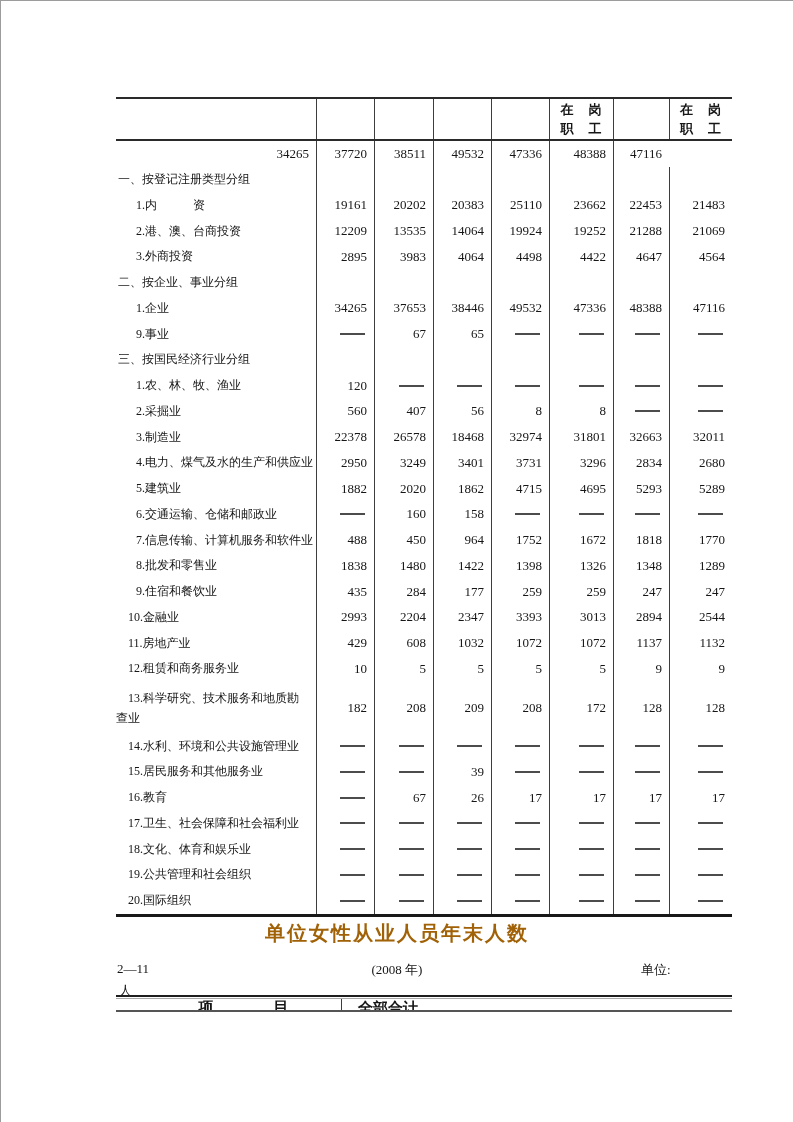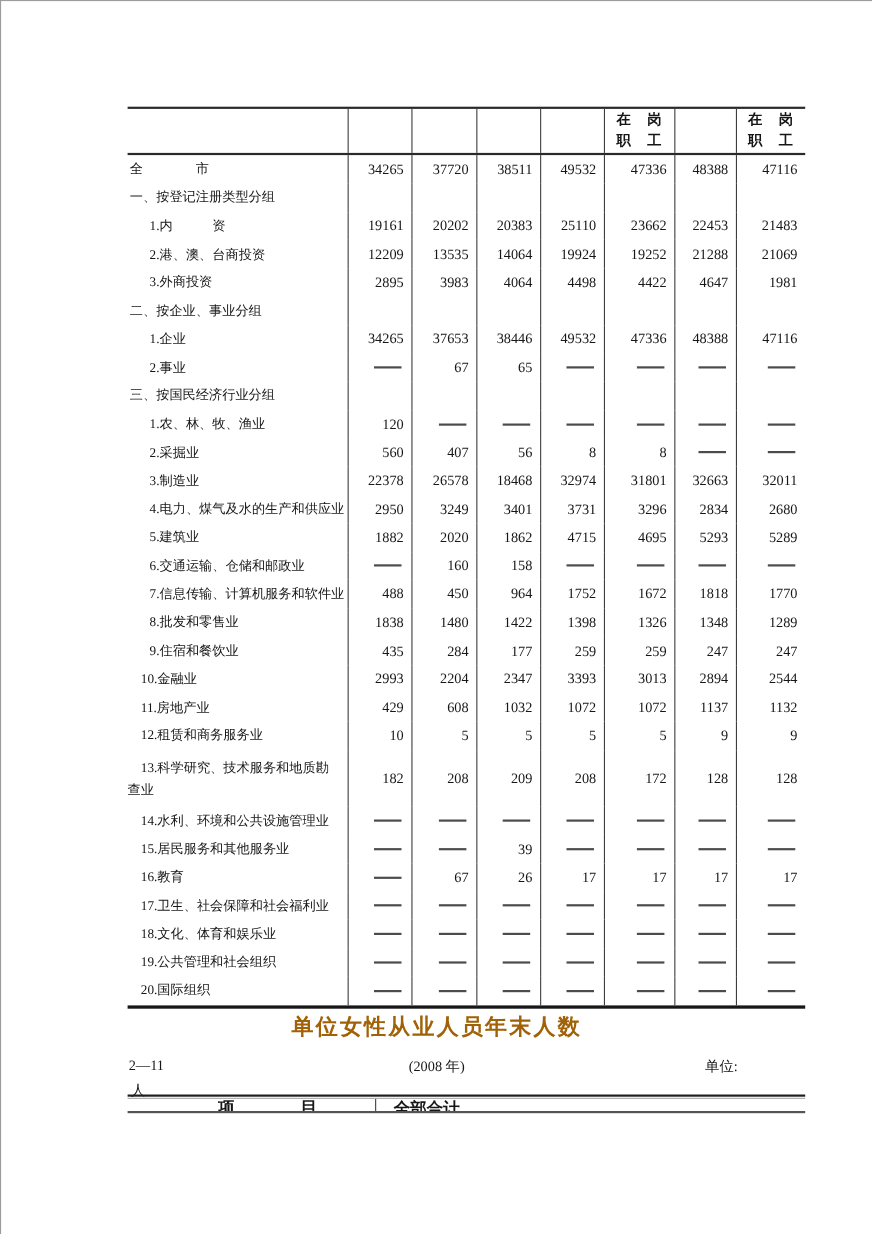--- a/index.html
+++ b/index.html
@@ -80,23 +80,20 @@
         <div class="hcell"></div>
         <div class="hcell"></div>
         <div class="hcell">在　岗
 职　工</div>
         <div class="hcell"></div>
         <div class="hcell">在　岗
 职　工</div>
       </div>
     <div class="t1-body" id="t1b">
         <div class="t1-row tgrid">
-          <div class="cell lab l0">
-            <span>全　　　　市</span>
-          </div>
           <div class="cell num">34265</div>
           <div class="cell num">37720</div>
           <div class="cell num">38511</div>
           <div class="cell num">49532</div>
           <div class="cell num">47336</div>
           <div class="cell num">48388</div>
           <div class="cell num">47116</div>
         </div>
         <div class="t1-row tgrid">
           <div class="cell lab l0">
@@ -137,21 +134,21 @@
         <div class="t1-row tgrid">
           <div class="cell lab l1">
             <span>3.外商投资</span>
           </div>
           <div class="cell num">2895</div>
           <div class="cell num">3983</div>
           <div class="cell num">4064</div>
           <div class="cell num">4498</div>
           <div class="cell num">4422</div>
           <div class="cell num">4647</div>
-          <div class="cell num">1981</div>
+          <div class="cell num">4564</div>
         </div>
         <div class="t1-row tgrid">
           <div class="cell lab l0">
             <span>二、按企业、事业分组</span>
           </div>
           <div class="cell num"></div>
           <div class="cell num"></div>
           <div class="cell num"></div>
           <div class="cell num"></div>
           <div class="cell num"></div>
@@ -165,21 +162,21 @@
           <div class="cell num">34265</div>
           <div class="cell num">37653</div>
           <div class="cell num">38446</div>
           <div class="cell num">49532</div>
           <div class="cell num">47336</div>
           <div class="cell num">48388</div>
           <div class="cell num">47116</div>
         </div>
         <div class="t1-row tgrid">
           <div class="cell lab l1">
-            <span>2.事业</span>
+            <span>9.事业</span>
           </div>
           <div class="cell num">
             <div class="dash"></div>
           </div>
           <div class="cell num">67</div>
           <div class="cell num">65</div>
           <div class="cell num">
             <div class="dash"></div>
           </div>
           <div class="cell num">

